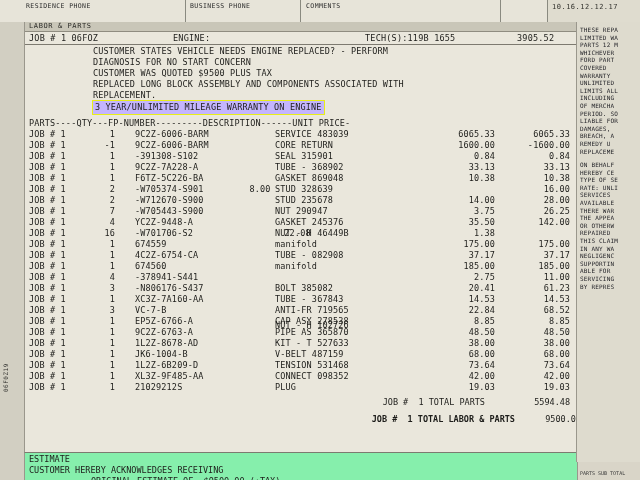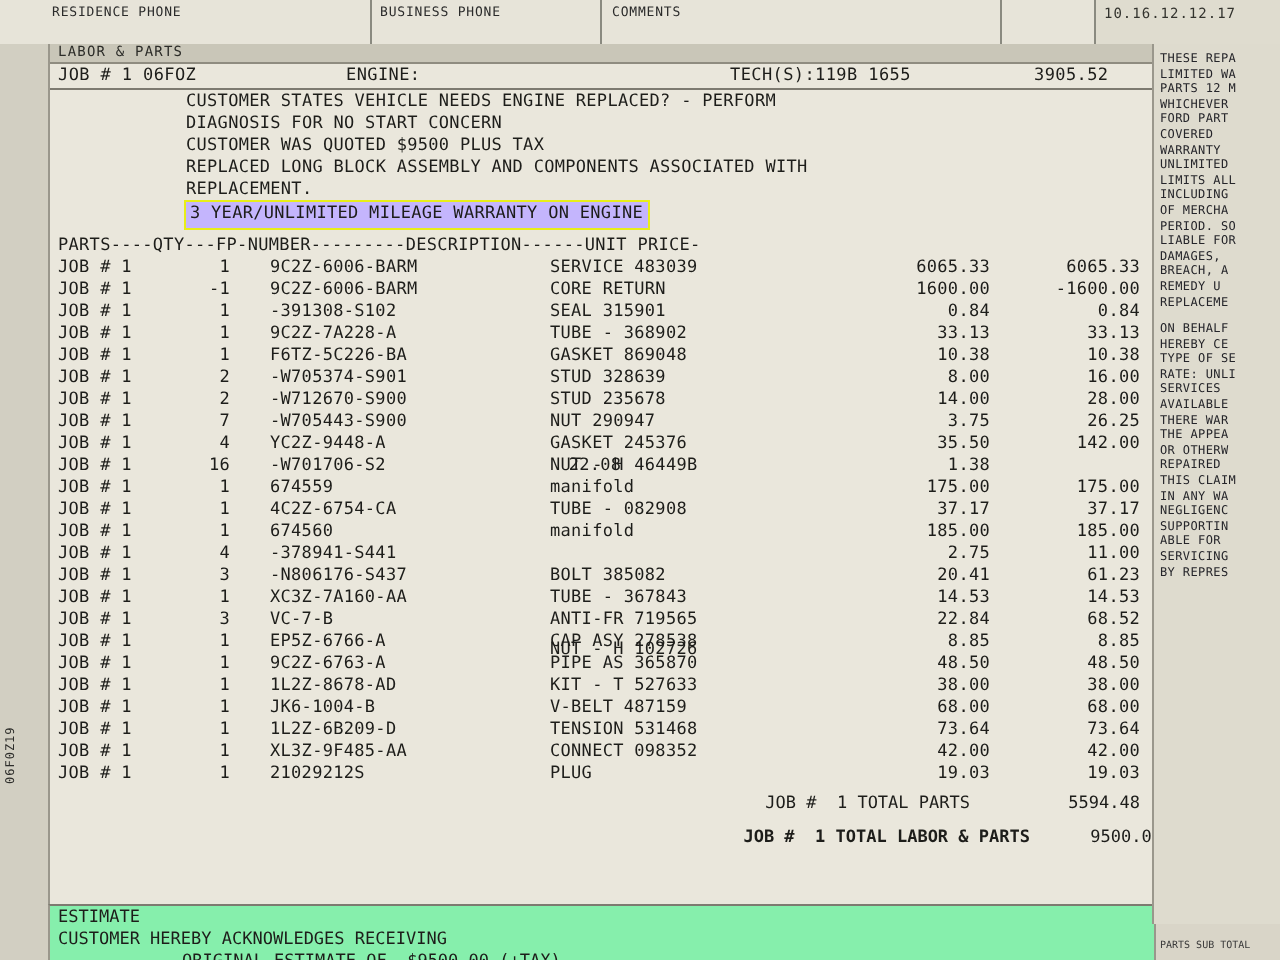--- a/index.html
+++ b/index.html
@@ -179,21 +179,21 @@
           <div class="mono" style="position: absolute; top: 0px; left: 110px;">F6TZ-5C226-BA</div>
           <div class="mono" style="position: absolute; top: 0px; left: 250px;">GASKET 869048</div>
           <div class="mono" style="position: absolute; top: 0px; left: 0px; width: 470px; text-align: right;">10.38</div>
           <div class="mono" style="position: absolute; top: 0px; left: 0px; width: 545px; text-align: right;">10.38</div>
         </div>
         <div class="row">
           <div class="mono" style="position: absolute; top: 0px; left: 4px;">JOB # 1</div>
           <div class="mono" style="position: absolute; top: 0px; left: 0px; width: 90px; text-align: right;">2</div>
           <div class="mono" style="position: absolute; top: 0px; left: 110px;">-W705374-S901</div>
           <div class="mono" style="position: absolute; top: 0px; left: 250px;">STUD 328639</div>
-          <div class="mono" style="position: absolute; top: 0px; left: 0px; width: 470px; text-align: right;">8.00</div>
+          <div class="mono" style="position: absolute; top: 0px; left: 0px; width: 470px; text-align: center;">8.00</div>
           <div class="mono" style="position: absolute; top: 0px; left: 0px; width: 545px; text-align: right;">16.00</div>
         </div>
         <div class="row">
           <div class="mono" style="position: absolute; top: 0px; left: 4px;">JOB # 1</div>
           <div class="mono" style="position: absolute; top: 0px; left: 0px; width: 90px; text-align: right;">2</div>
           <div class="mono" style="position: absolute; top: 0px; left: 110px;">-W712670-S900</div>
           <div class="mono" style="position: absolute; top: 0px; left: 250px;">STUD 235678</div>
           <div class="mono" style="position: absolute; top: 0px; left: 0px; width: 470px; text-align: right;">14.00</div>
           <div class="mono" style="position: absolute; top: 0px; left: 0px; width: 545px; text-align: right;">28.00</div>
         </div>

